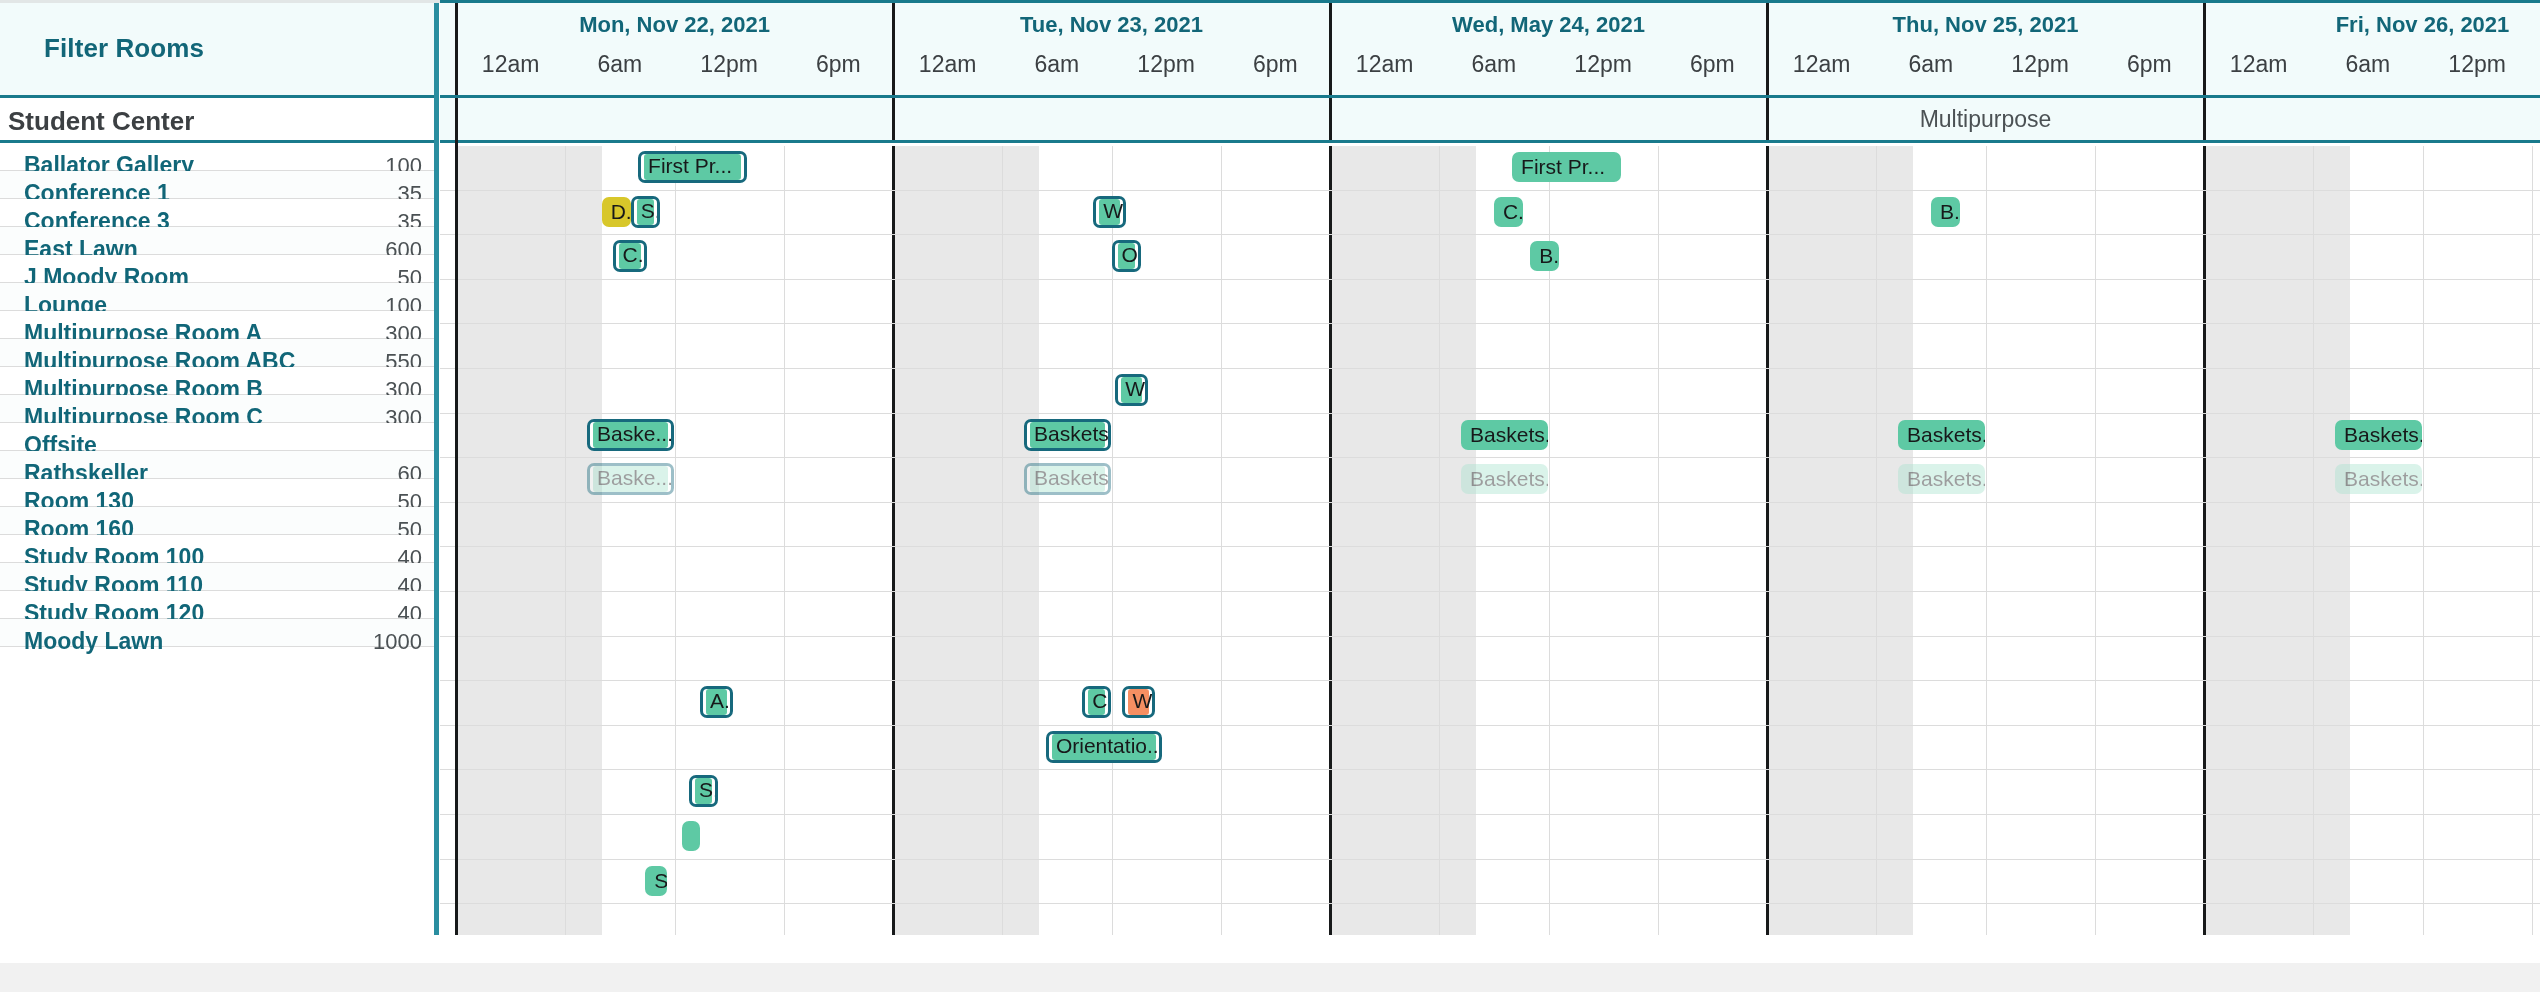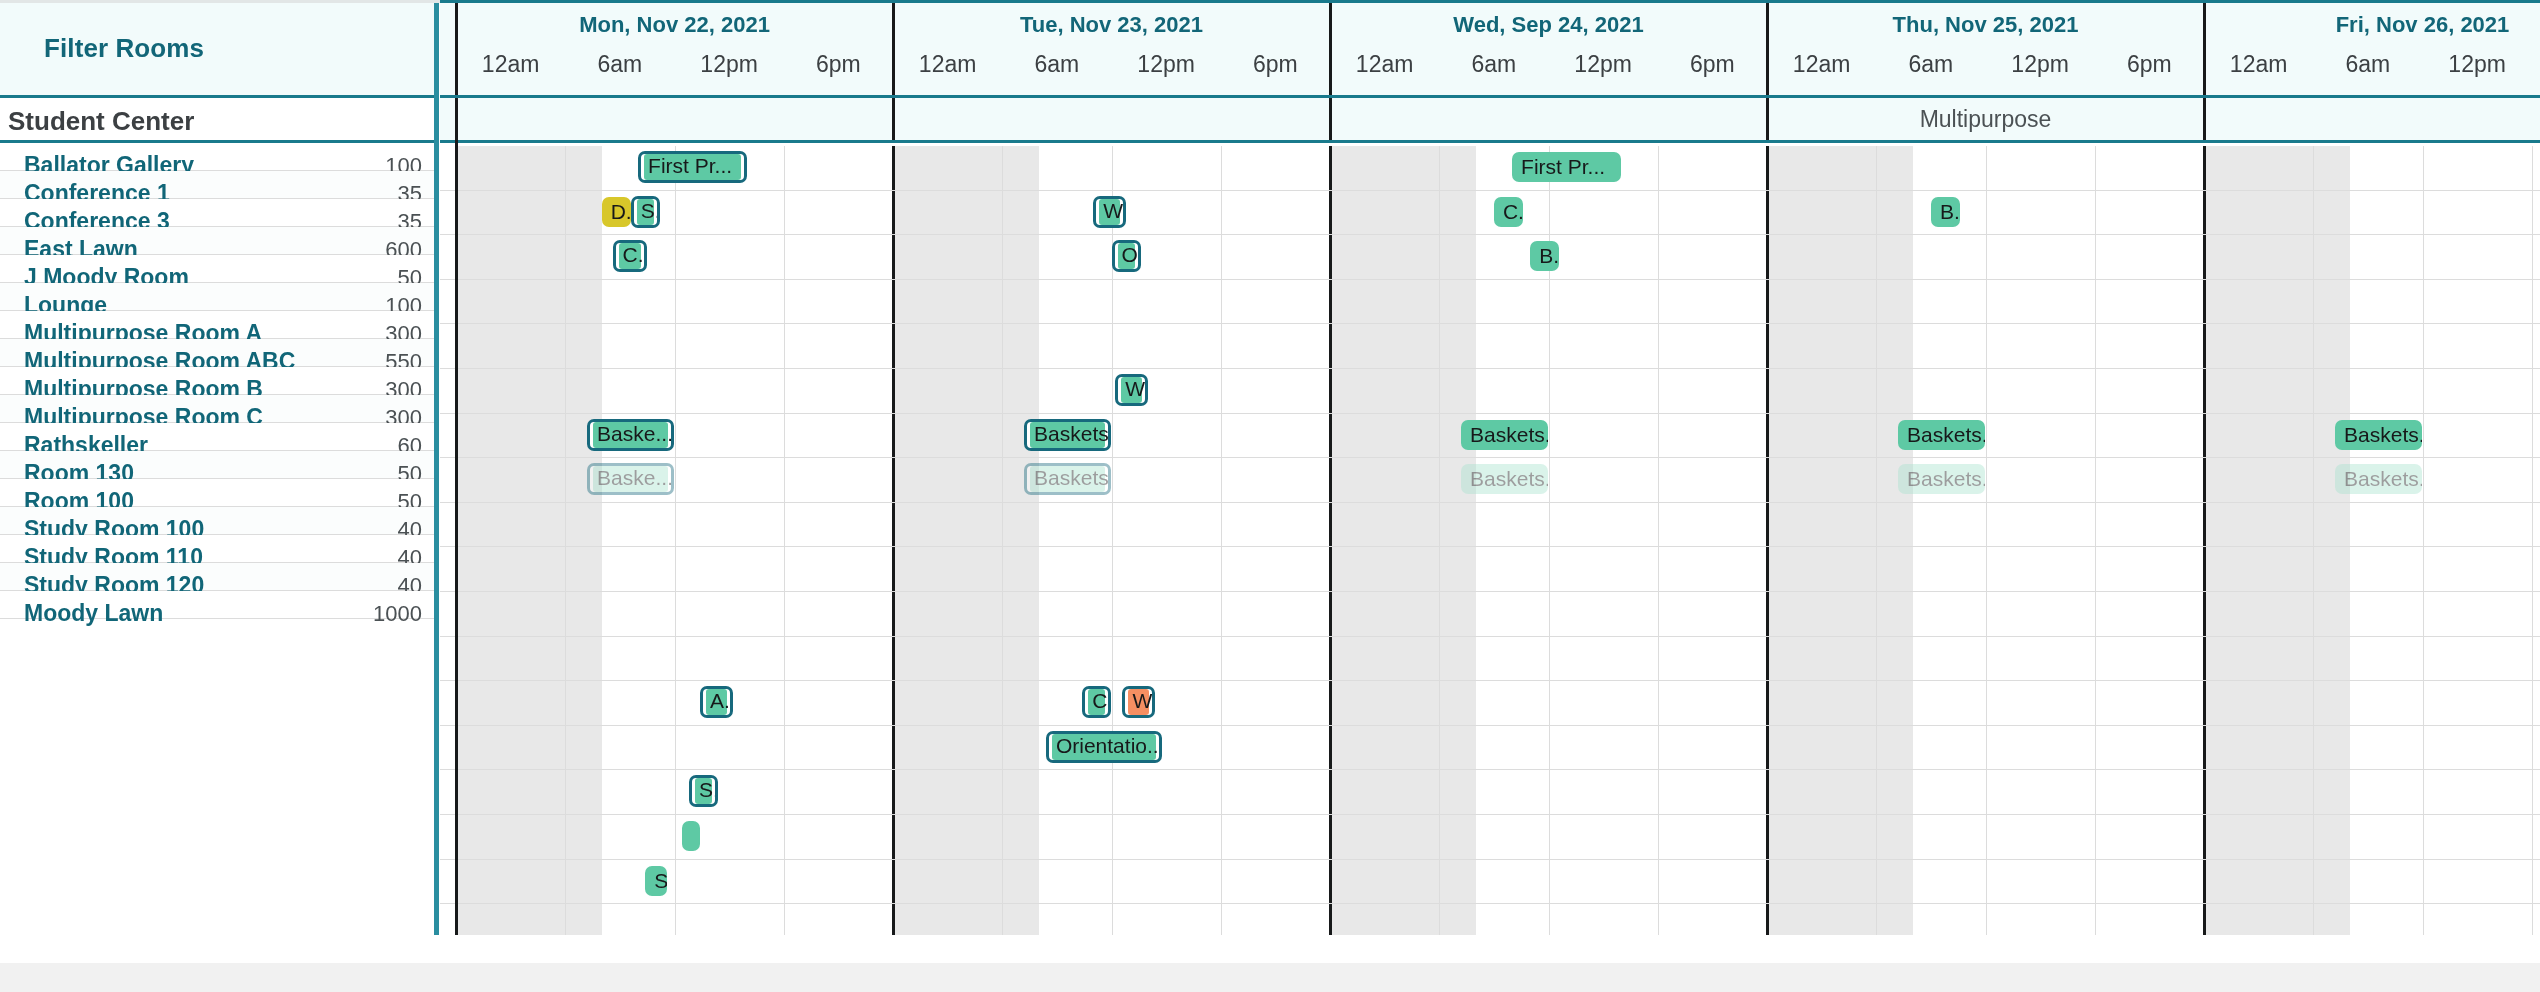--- a/index.html
+++ b/index.html
@@ -292,29 +292,33 @@
         </div>
         <div class="room-row">
           <div class="room-name">Multipurpose Room B</div>
           <div class="room-cap">300</div>
         </div>
         <div class="room-row">
           <div class="room-name">Multipurpose Room C</div>
           <div class="room-cap">300</div>
         </div>
         <div class="room-row">
+          <div class="room-name">Offsite</div>
+          <div class="room-cap"></div>
+        </div>
+        <div class="room-row">
           <div class="room-name">Rathskeller</div>
           <div class="room-cap">60</div>
         </div>
         <div class="room-row">
           <div class="room-name">Room 130</div>
           <div class="room-cap">50</div>
         </div>
         <div class="room-row">
-          <div class="room-name">Room 100</div>
+          <div class="room-name">Room 160</div>
           <div class="room-cap">50</div>
         </div>
         <div class="room-row">
           <div class="room-name">Study Room 100</div>
           <div class="room-cap">40</div>
         </div>
         <div class="room-row">
           <div class="room-name">Study Room 110</div>
           <div class="room-cap">40</div>
         </div>
@@ -343,21 +347,21 @@
         <div class="head-sep" style="left: 15px;"></div>
         <div class="day-head" style="left: 453px; width: 437px;">
           <div class="day-label">Tue, Nov 23, 2021</div>
         </div>
         <div class="tick" style="left: 507.625px;">12am</div>
         <div class="tick" style="left: 616.875px;">6am</div>
         <div class="tick" style="left: 726.125px;">12pm</div>
         <div class="tick" style="left: 835.375px;">6pm</div>
         <div class="head-sep" style="left: 452px;"></div>
         <div class="day-head" style="left: 890px; width: 437px;">
-          <div class="day-label">Wed, Sep 24, 2021</div>
+          <div class="day-label">Wed, May 24, 2021</div>
         </div>
         <div class="tick" style="left: 944.625px;">12am</div>
         <div class="tick" style="left: 1053.88px;">6am</div>
         <div class="tick" style="left: 1163.12px;">12pm</div>
         <div class="tick" style="left: 1272.38px;">6pm</div>
         <div class="head-sep" style="left: 889px;"></div>
         <div class="day-head" style="left: 1327px; width: 437px;">
           <div class="day-label">Thu, Nov 25, 2021</div>
         </div>
         <div class="tick" style="left: 1381.62px;">12am</div>

